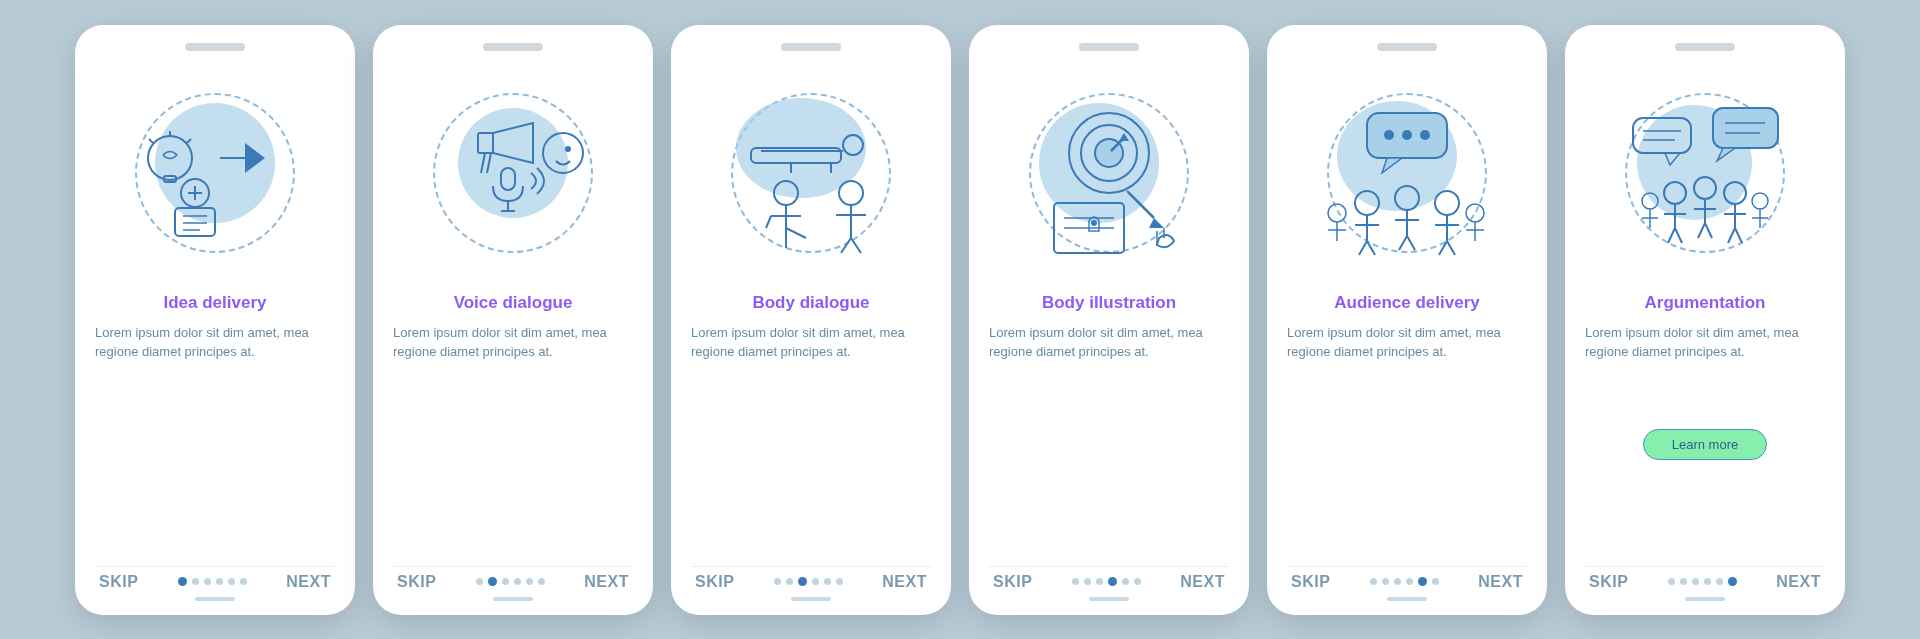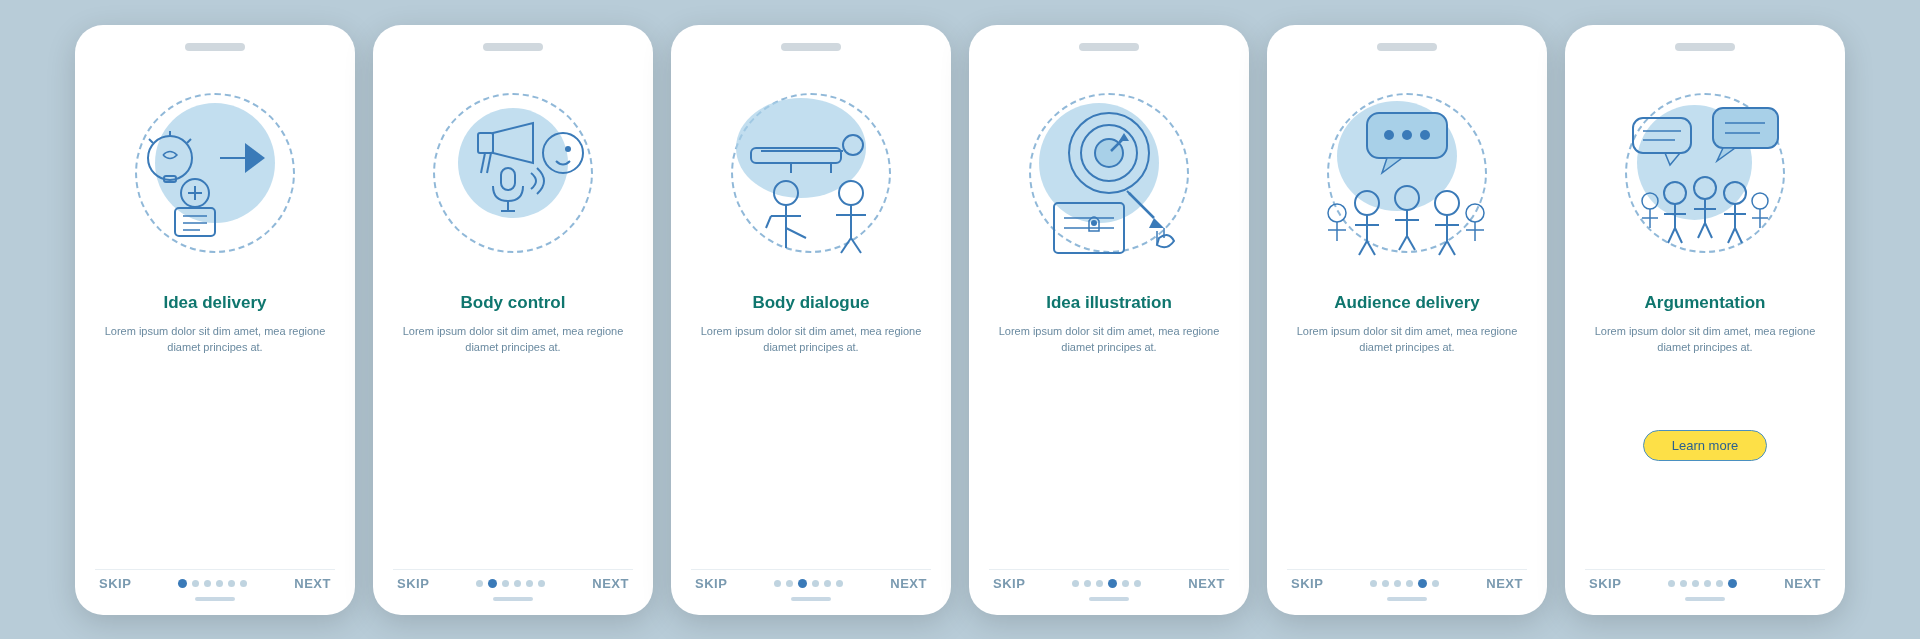--- a/index.html
+++ b/index.html
@@ -76,58 +76,58 @@
 
     
     .phone-illustration svg {
       position: relative;
       z-index: 2;
     }
 
     .phone-title {
       font-size: 17px;
       font-weight: 600;
-      color: #0f766e;
+      color: #8b5cf6;
       text-align: center;
       margin-bottom: 10px;
     }
 
     .phone-body {
-      font-size: 11px;
+      font-size: 13px;
       color: #6a8aa0;
-      text-align: center;
+      text-align: left;
       line-height: 1.5;
       margin-bottom: 10px;
       flex: 1;
     }
 
     .learn-more-btn {
       border: 1.5px solid #4a90c0;
       border-radius: 20px;
       padding: 7px 28px;
       font-size: 13px;
       color: #2a6090;
-      background: #fde047;
+      background: #86efac;
       cursor: pointer;
       margin-bottom: 10px;
       display: inline-block;
     }
 
     .phone-bottom {
       width: 100%;
       display: flex;
       align-items: center;
       justify-content: space-between;
       padding: 6px 4px 0 4px;
       border-top: 1px solid #e8eef2;
       margin-top: auto;
     }
 
     .nav-text {
-      font-size: 13px;
+      font-size: 16px;
       font-weight: 600;
       color: #7a9ab0;
       letter-spacing: 0.5px;
     }
 
     .dots {
       display: flex;
       gap: 5px;
       align-items: center;
     }
@@ -224,21 +224,21 @@
         <line x1="88" y1="138" x2="102" y2="138" stroke="#3a7ab8" stroke-width="2"></line>
 
         <path d="M118 100 Q128 108 118 116" fill="none" stroke="#3a7ab8" stroke-width="2"></path>
         <path d="M124 95 Q138 108 124 121" fill="none" stroke="#3a7ab8" stroke-width="2"></path>
 
         <circle cx="150" cy="80" r="20" fill="none" stroke="#3a7ab8" stroke-width="2"></circle>
         <circle cx="155" cy="76" r="3" fill="#3a7ab8"></circle>
         <path d="M143 88 Q150 95 157 88" fill="none" stroke="#3a7ab8" stroke-width="2"></path>
       </svg>
     </div>
-    <div class="phone-title">Body control</div>
+    <div class="phone-title">Voice dialogue</div>
     <div class="phone-body">Lorem ipsum dolor sit dim amet, mea regione diamet principes at.</div>
     <div class="spacer"></div>
     <div class="phone-bottom">
       <span class="nav-text">SKIP</span>
       <div class="dots">
         <div class="dot"></div>
         <div class="dot active"></div>
         <div class="dot"></div>
         <div class="dot"></div>
         <div class="dot"></div>
@@ -317,21 +317,21 @@
 
         <line x1="120" y1="120" x2="145" y2="145" stroke="#3a7ab8" stroke-width="2.5"></line>
         <polygon points="145,145 155,155 140,155" fill="#3a7ab8"></polygon>
         <line x1="118" y1="118" x2="122" y2="122" stroke="#3a7ab8" stroke-width="2"></line>
 
         <path d="M150 165 Q160 158 165 168 Q158 178 148 172 Z" fill="none" stroke="#3a7ab8" stroke-width="2"></path>
         <line x1="148" y1="158" x2="148" y2="172" stroke="#3a7ab8" stroke-width="1.5"></line>
         <line x1="155" y1="155" x2="155" y2="165" stroke="#3a7ab8" stroke-width="1.5"></line>
       </svg>
     </div>
-    <div class="phone-title">Idea illustration</div>
+    <div class="phone-title">Body illustration</div>
     <div class="phone-body">Lorem ipsum dolor sit dim amet, mea regione diamet principes at.</div>
     <div class="spacer"></div>
     <div class="phone-bottom">
       <span class="nav-text">SKIP</span>
       <div class="dots">
         <div class="dot"></div>
         <div class="dot"></div>
         <div class="dot"></div>
         <div class="dot active"></div>
         <div class="dot"></div>

